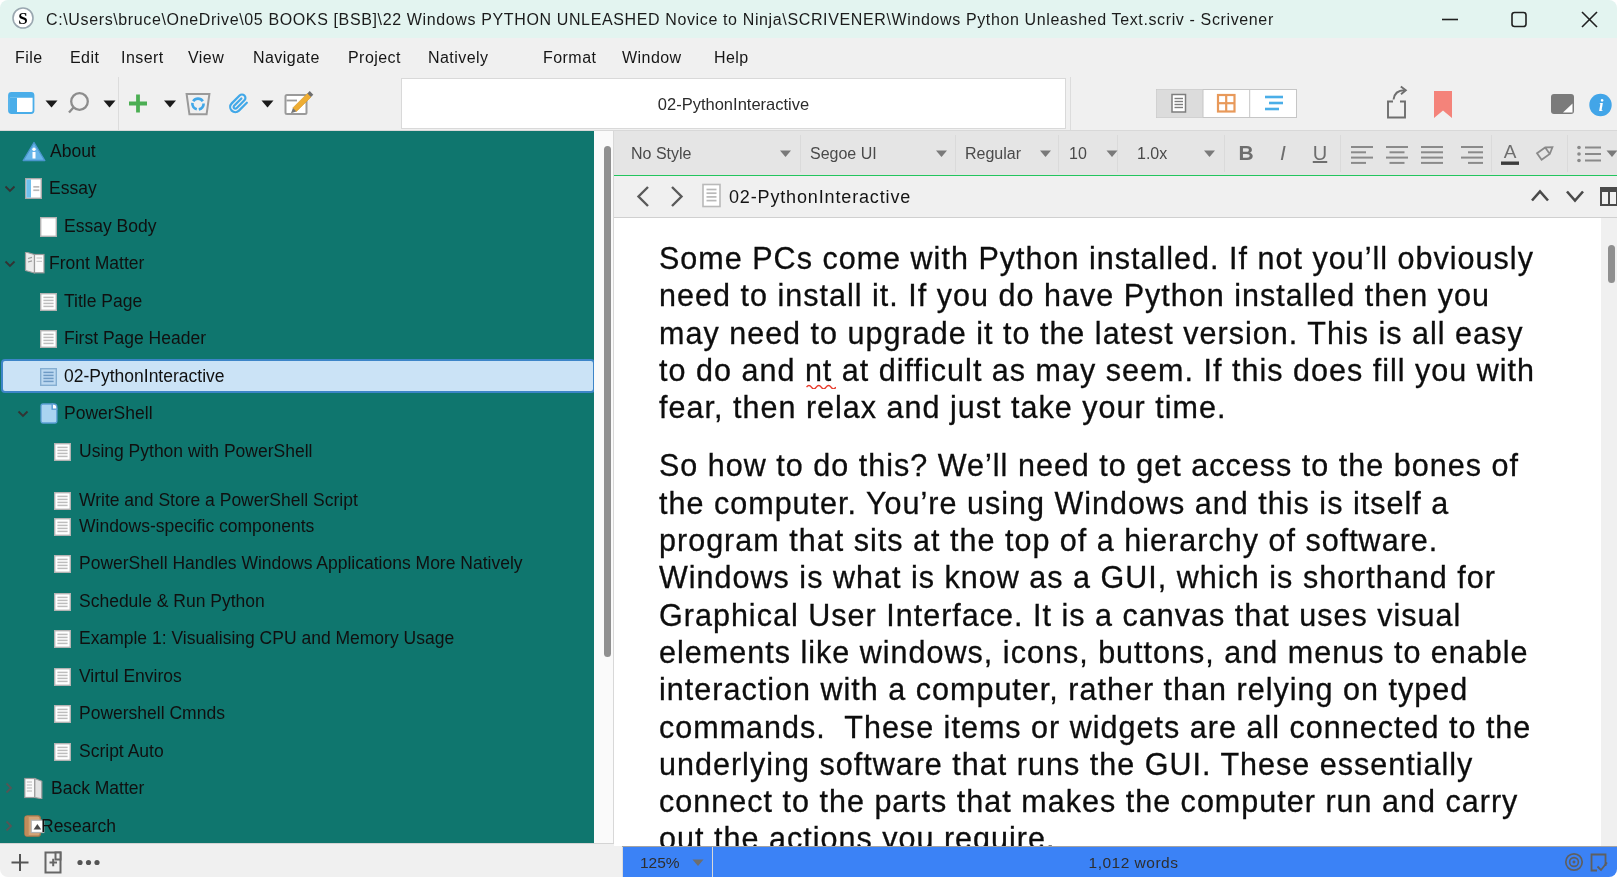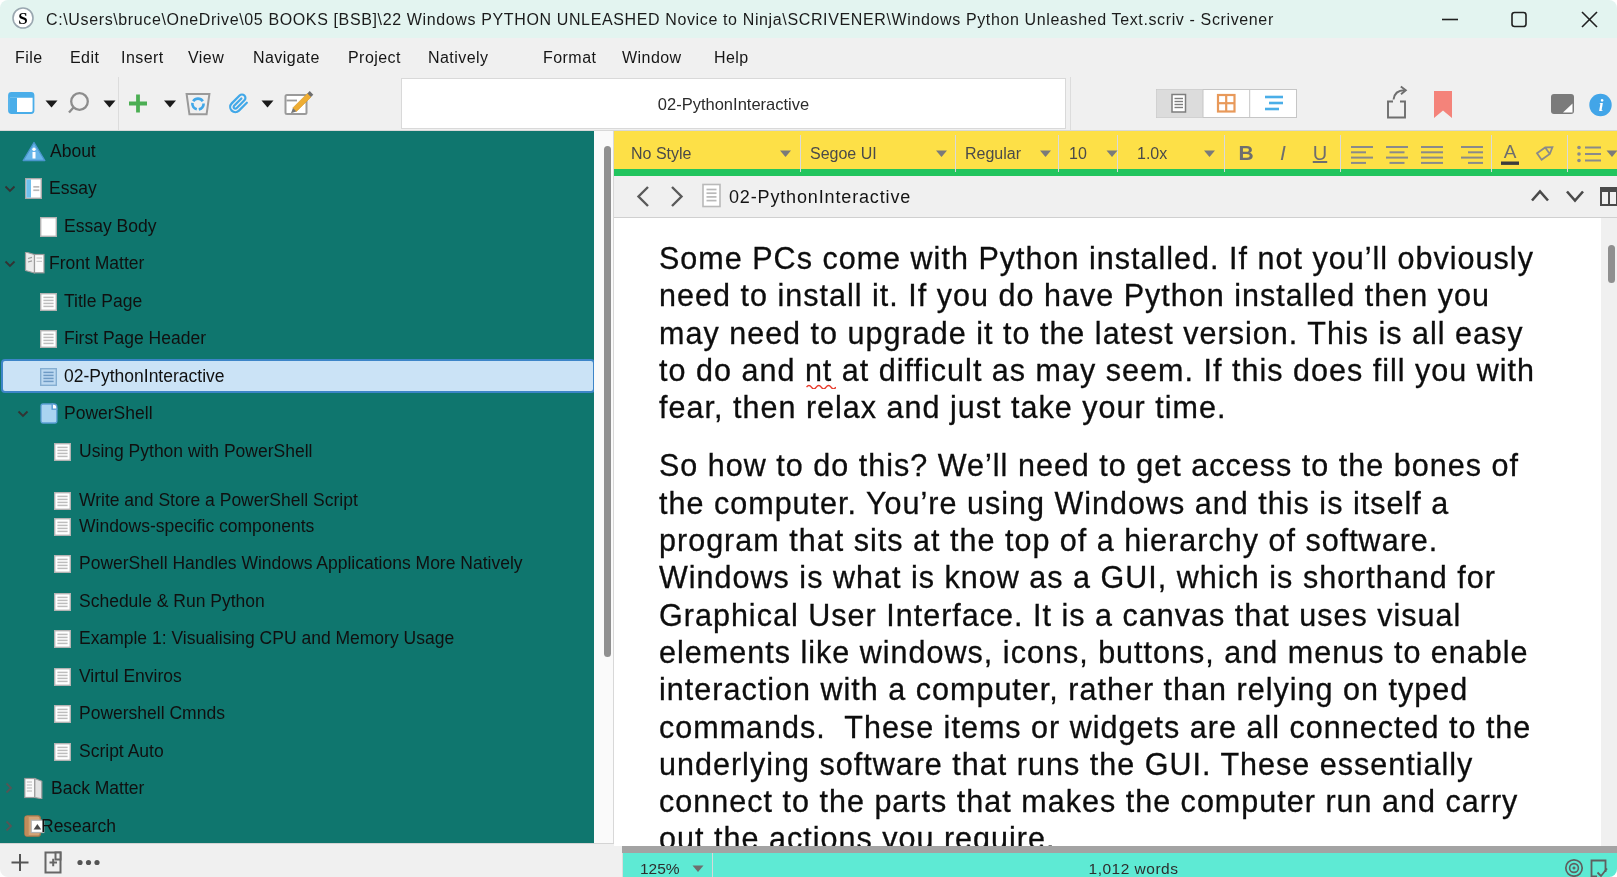--- a/index.html
+++ b/index.html
@@ -21,34 +21,34 @@
   .sidebar{position:absolute;left:0;top:131px;width:594px;height:712px;background:#0f766e;}
   .sbtrack{position:absolute;left:594px;top:131px;width:19px;height:712px;background:#fafafa;}
   .sbthumb{position:absolute;left:604px;top:146px;width:7px;height:511px;background:#909090;border-radius:4px;}
   .vdivider{position:absolute;left:613px;top:131px;width:1px;height:715px;background:#d8d8d8;}
   .row{position:absolute;left:0;width:594px;height:34px;}
   .row .lbl{position:absolute;top:0;height:34px;line-height:35px;font-size:17.5px;color:#101010;white-space:nowrap;}
   .row svg{position:absolute;}
   .selrow{position:absolute;left:1px;top:228px;width:594px;height:34px;background:#cbe3f6;border:2px solid #3d85c8;border-radius:4px;box-sizing:border-box;}
   .sbfooter{position:absolute;left:0;top:843px;width:622px;height:34px;background:#f0f0f0;border-top:1px solid #d4d4d4;box-sizing:border-box;}
   
-  .formatbar{position:absolute;left:614px;top:131px;width:1003px;height:45px;background:#fde047;border-bottom:7px solid #22c55e;box-sizing:border-box;}
+  .formatbar{position:absolute;left:614px;top:131px;width:1003px;height:45px;background:#e5e5e5;border-bottom:1px solid #22c55e;box-sizing:border-box;}
   .fsep{position:absolute;top:4px;width:1px;height:37px;background:#dadada;}
   .ftext{position:absolute;top:0;height:44px;line-height:45px;font-size:16px;color:#4a4a4a;white-space:nowrap;}
   .headerbar{position:absolute;left:614px;top:176px;width:1003px;height:42px;background:#f0f0f0;border-bottom:1px solid #d0d0d0;box-sizing:border-box;}
   .hdrtitle{position:absolute;left:115px;top:0;height:41px;line-height:42px;font-size:18px;color:#141414;letter-spacing:0.85px;}
   .content{position:absolute;left:614px;top:218px;width:987px;height:628px;background:#fff;overflow:hidden;}
   .ebody{position:absolute;left:45px;top:22px;width:940px;font-size:30.5px;line-height:37.3px;color:#0d0d0d;letter-spacing:1.02px;-webkit-text-stroke:0.3px #0d0d0d;}
   .ebody p{margin:0 0 21px 0;}
   .sq{position:relative;}
   .sq svg{position:absolute;left:1px;bottom:-2.5px;}
   .etrack{position:absolute;left:1601px;top:218px;width:16px;height:628px;background:#f0f0f0;}
   .ethumb{position:absolute;left:1608px;top:245px;width:7px;height:38px;background:#8f8f8f;border-radius:4px;}
   
-  .statusbar{position:absolute;left:622px;top:846px;width:995px;height:31px;background:#5eead4;border-top:7px solid #a3a3a3;box-sizing:border-box;}
+  .statusbar{position:absolute;left:622px;top:846px;width:995px;height:31px;background:#3b82f6;border-top:1px solid #a3a3a3;box-sizing:border-box;}
   .zoomcell{position:absolute;left:0px;top:0px;width:89px;height:30px;border-right:1px solid #d8d8d8;border-left:1px solid #dcdcdc;}
   .words{position:absolute;left:14px;top:0;width:995px;text-align:center;line-height:31px;font-size:15.5px;color:#2e2e2e;letter-spacing:0.5px;}
 </style>
 </head>
 <body>
 <div class="app">
 
   <div class="titlebar">
     <div class="titletext">C:\Users\bruce\OneDrive\05 BOOKS [BSB]\22 Windows PYTHON UNLEASHED Novice to Ninja\SCRIVENER\Windows Python Unleashed Text.scriv - Scrivener</div>
     <svg width="24" height="24" style="position:absolute;left:12px;top:7px">

